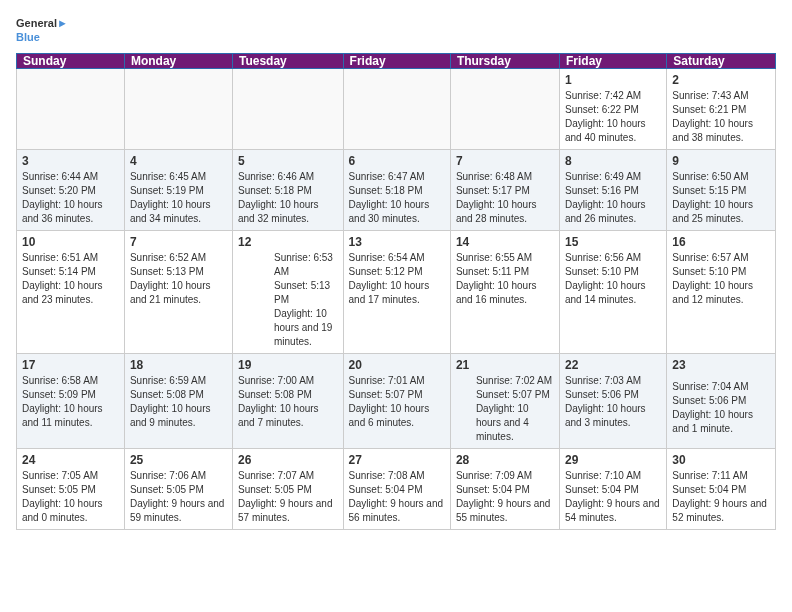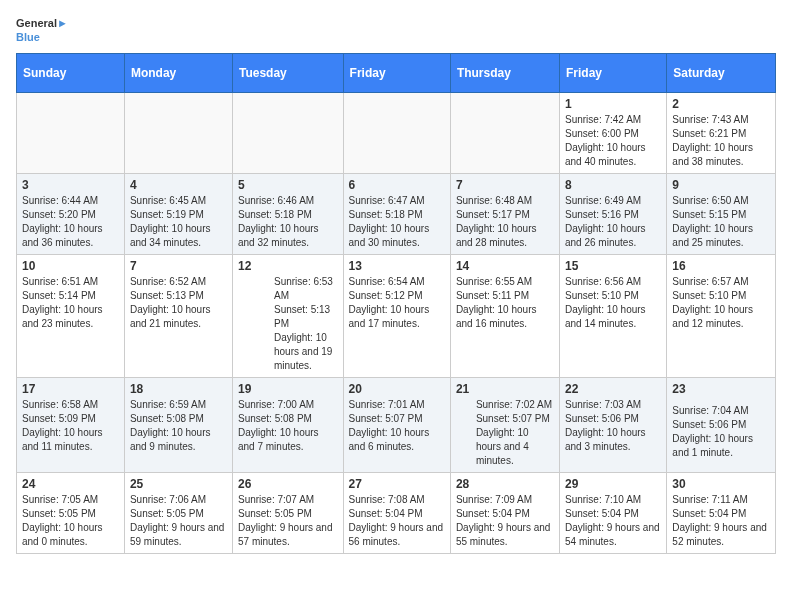--- a/index.html
+++ b/index.html
@@ -33,24 +33,24 @@
       font-size: 14px;
       color: #555;
       margin-top: 2px;
     }
     .calendar-table {
       width: 100%;
       border-collapse: collapse;
       font-size: 10.5px;
     }
     .calendar-table th {
-      background-color: #3b82f6;
+      background-color: #701a75;
       color: #fff;
       text-align: left;
-      padding: 12px 6px;
+      padding: 0 6px;
       font-size: 12px;
       font-weight: bold;
       border: 1px solid #2a6aaf;
     }
     .calendar-table td {
       border: 1px solid #ccc;
       vertical-align: top;
       padding: 4px 5px;
       height: 80px;
       width: 113px;
@@ -108,21 +108,21 @@
   <tbody id="calendar-body">
   <tr>
         <td class="empty"></td>
         <td class="empty"></td>
         <td class="empty"></td>
         <td class="empty"></td>
         <td class="empty"></td>
         <td>
           <span class="day-number">1</span>
           <div class="day-info" style="white-space: pre-line;">Sunrise: 7:42 AM
-Sunset: 6:00 PM
+Sunset: 6:22 PM
 Daylight: 10 hours and 40 minutes.</div>
         </td>
         <td>
           <span class="day-number">2</span>
           <div class="day-info" style="white-space: pre-line;">Sunrise: 7:43 AM
 Sunset: 6:21 PM
 Daylight: 10 hours and 38 minutes.</div>
         </td>
       </tr>
       <tr>

